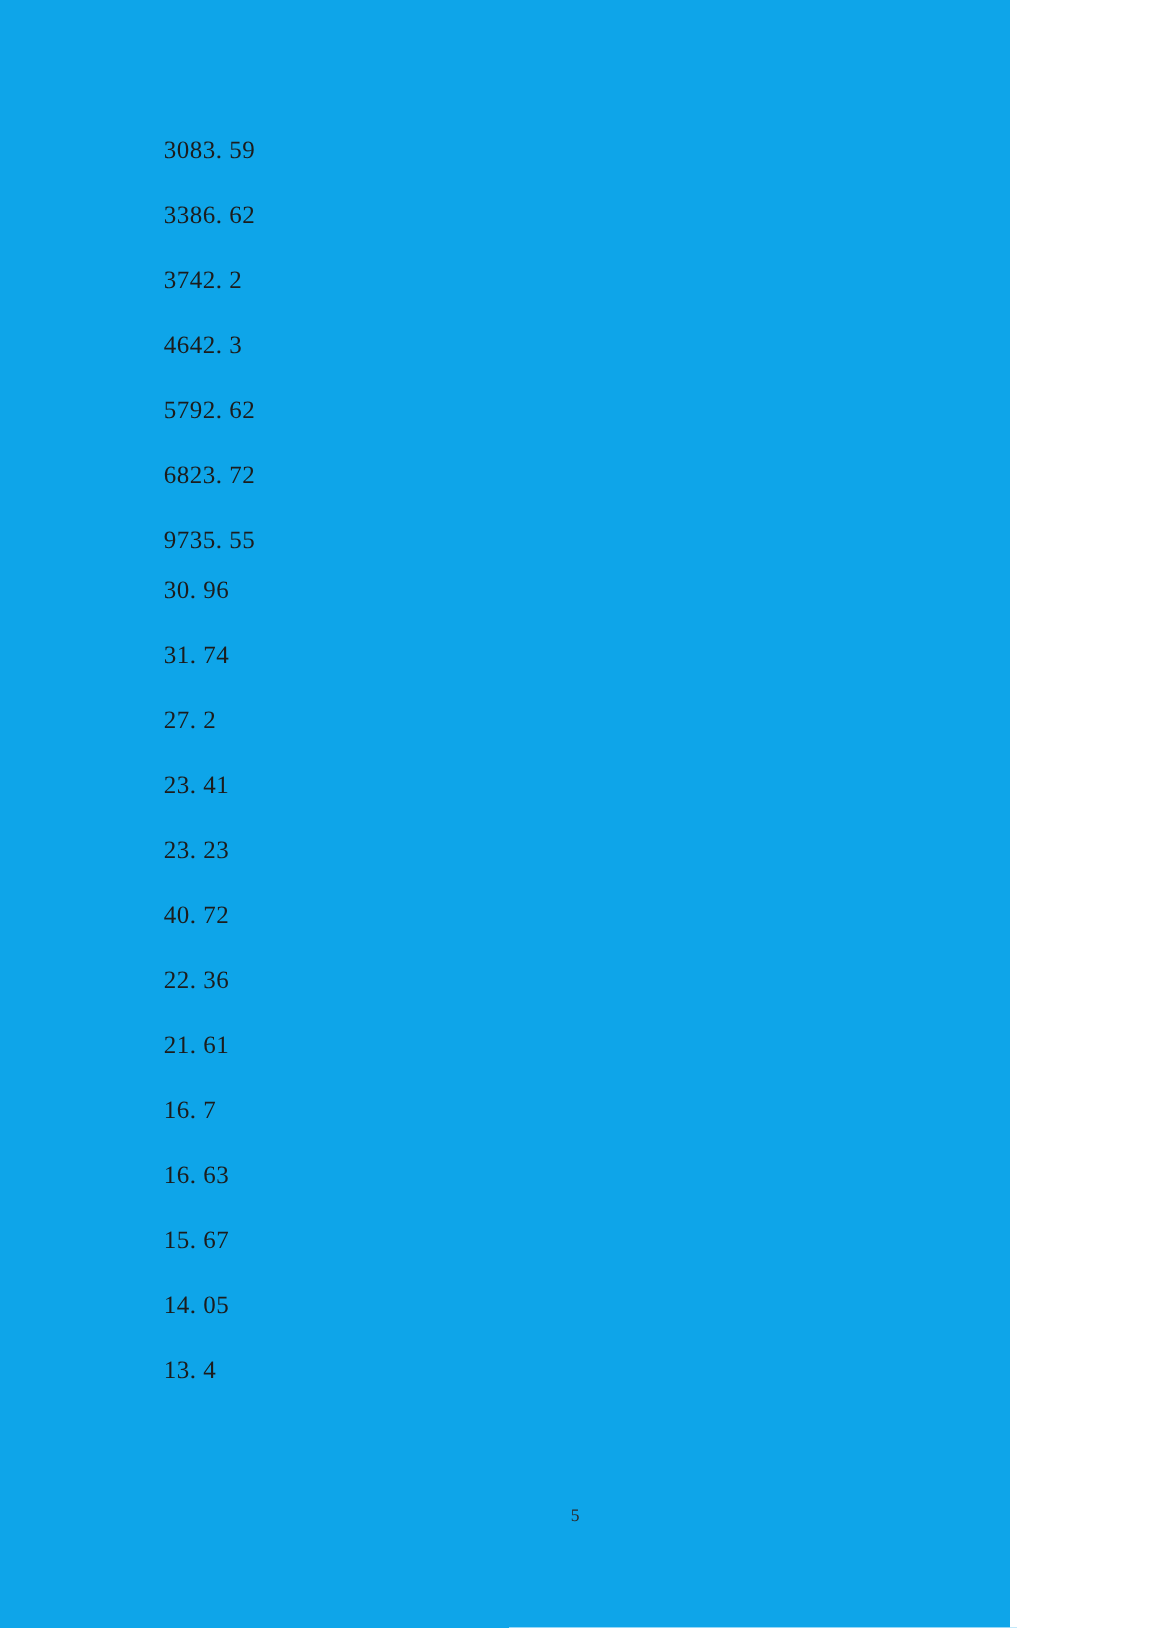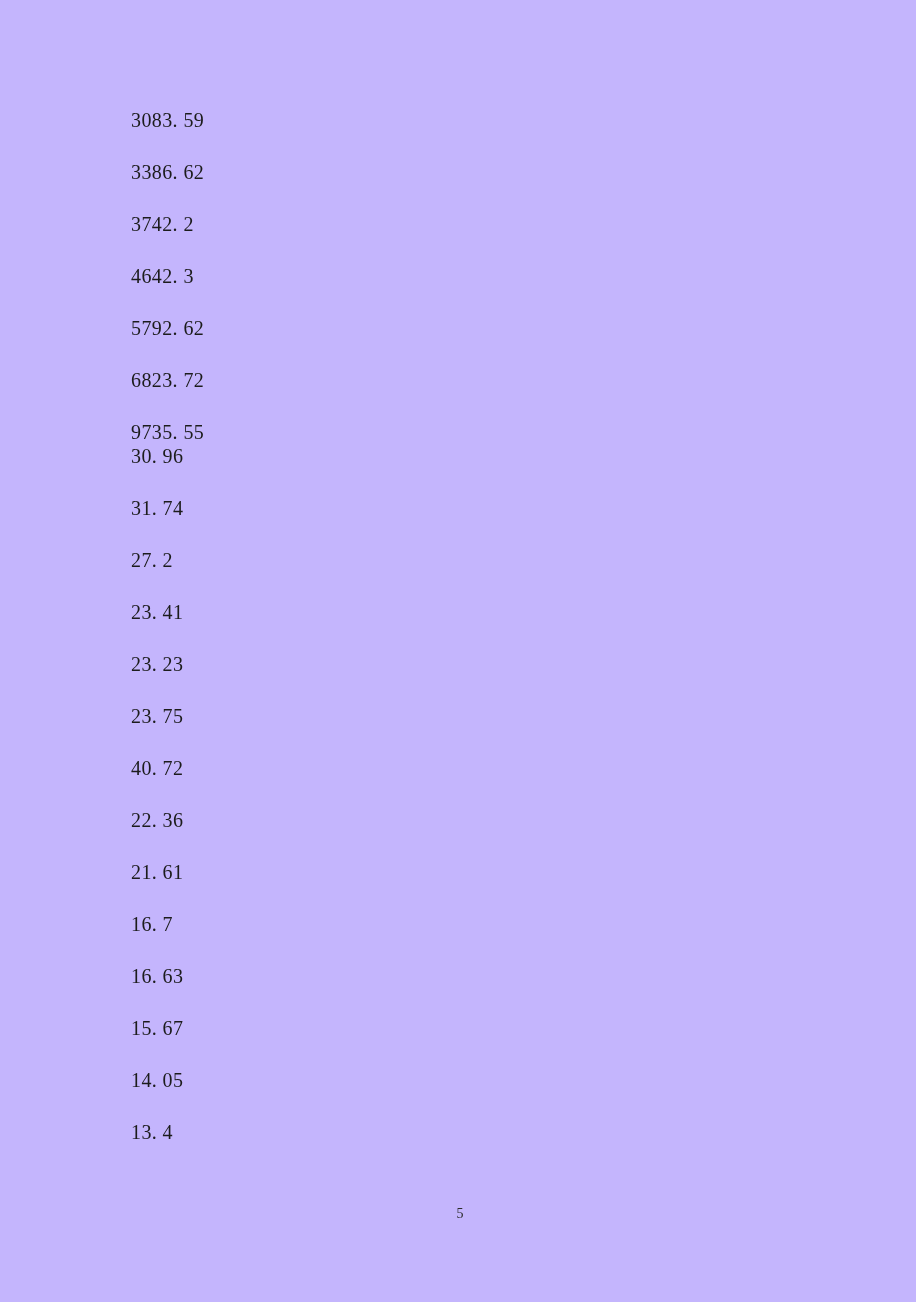--- a/index.html
+++ b/index.html
@@ -4,23 +4,23 @@
 <title>Scanned Document Page</title>
 <style>
   html, body {
     margin: 0;
     padding: 0;
     background: #ffffff;
   }
 
   .page {
     position: relative;
-    width: 916px;
+    width: 808px;
     height: 1302px;
-    background: #c4b5fd;
+    background: #0ea5e9;
     overflow: hidden;
     font-family: "Liberation Serif", "DejaVu Serif", serif;
     -webkit-font-smoothing: antialiased;
   }
 
   
   .value-column {
     position: absolute;
     left: 131px;
     top: 108px;
@@ -42,21 +42,21 @@
     display: block;
     font-size: 20px;
     line-height: 24px;
     color: #1c1c1c;
     letter-spacing: 0.4px;
     white-space: pre;
   }
 
   
   .value-block.paired .value-line + .value-line {
-    margin-top: 0;
+    margin-top: 16px;
     font-family: Liberation Serif, serif;
   }
 
   
   .page-number {
     position: absolute;
     top: 1206px;
     left: 0;
     width: 920px;
     text-align: center;
@@ -100,23 +100,20 @@
       <div class="value-block">
         <span class="value-line">27. 2</span>
       </div>
       <div class="value-block">
         <span class="value-line">23. 41</span>
       </div>
       <div class="value-block">
         <span class="value-line">23. 23</span>
       </div>
       <div class="value-block">
-        <span class="value-line">23. 75</span>
-      </div>
-      <div class="value-block">
         <span class="value-line">40. 72</span>
       </div>
       <div class="value-block">
         <span class="value-line">22. 36</span>
       </div>
       <div class="value-block">
         <span class="value-line">21. 61</span>
       </div>
       <div class="value-block">
         <span class="value-line">16. 7</span>

